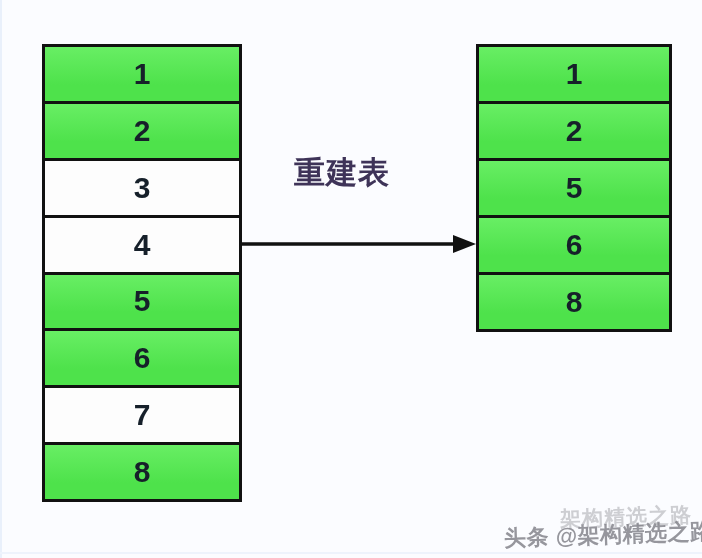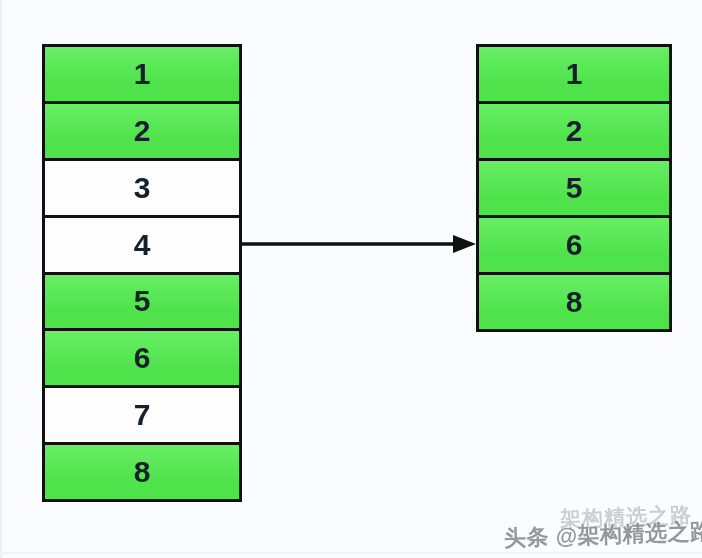--- a/index.html
+++ b/index.html
@@ -129,20 +129,21 @@
       <div class="cell hl">1</div>
       <div class="cell hl">2</div>
       <div class="cell">3</div>
       <div class="cell">4</div>
       <div class="cell hl">5</div>
       <div class="cell hl">6</div>
       <div class="cell">7</div>
       <div class="cell hl">8</div>
     </div>
 
+  <div class="arrow-label">重建表</div>
 
   <svg class="arrow-svg" viewBox="0 0 234 30" xmlns="http://www.w3.org/2000/svg">
     <line x1="0" y1="15" x2="213" y2="15" stroke="#111111" stroke-width="3.5"></line>
     <polygon points="211,6 234,15 211,24" fill="#111111"></polygon>
   </svg>
 
   <div class="table right">
       <div class="cell hl">1</div>
       <div class="cell hl">2</div>
       <div class="cell hl">5</div>

